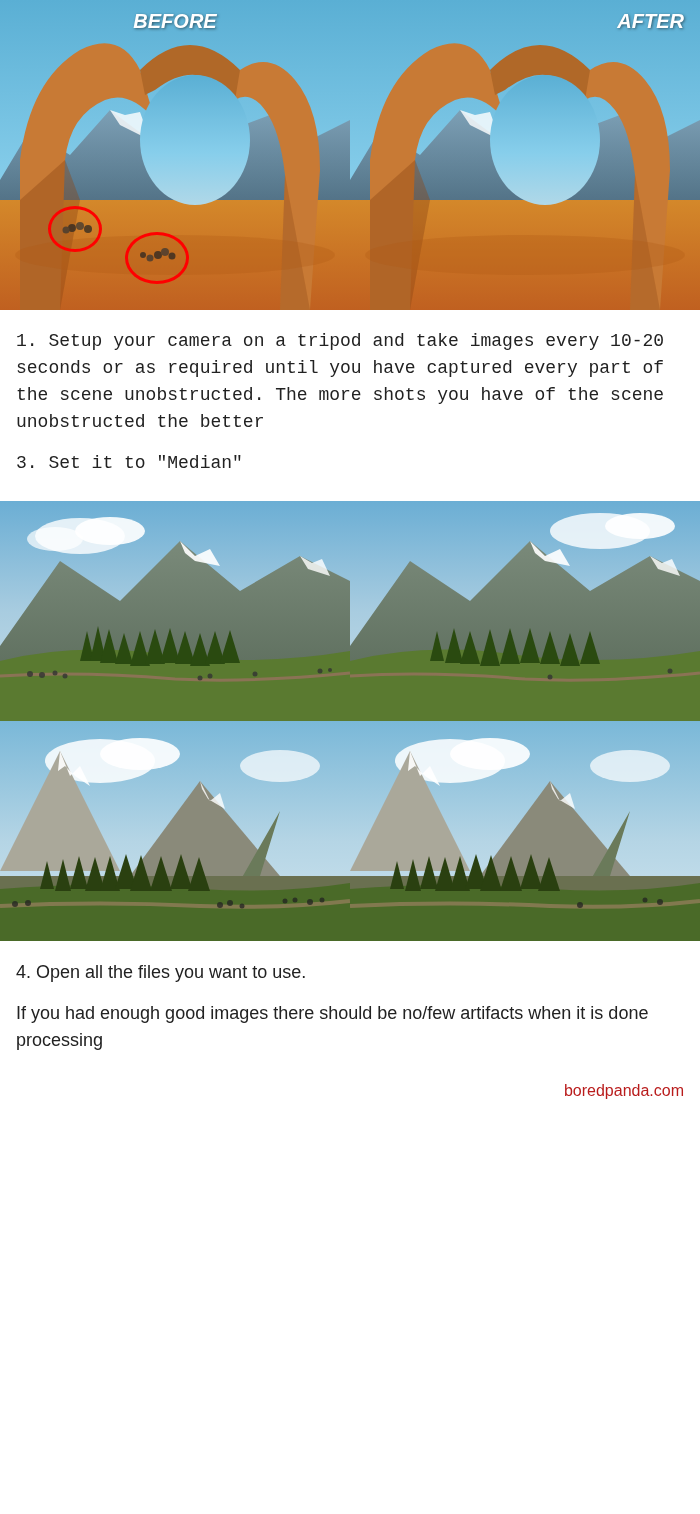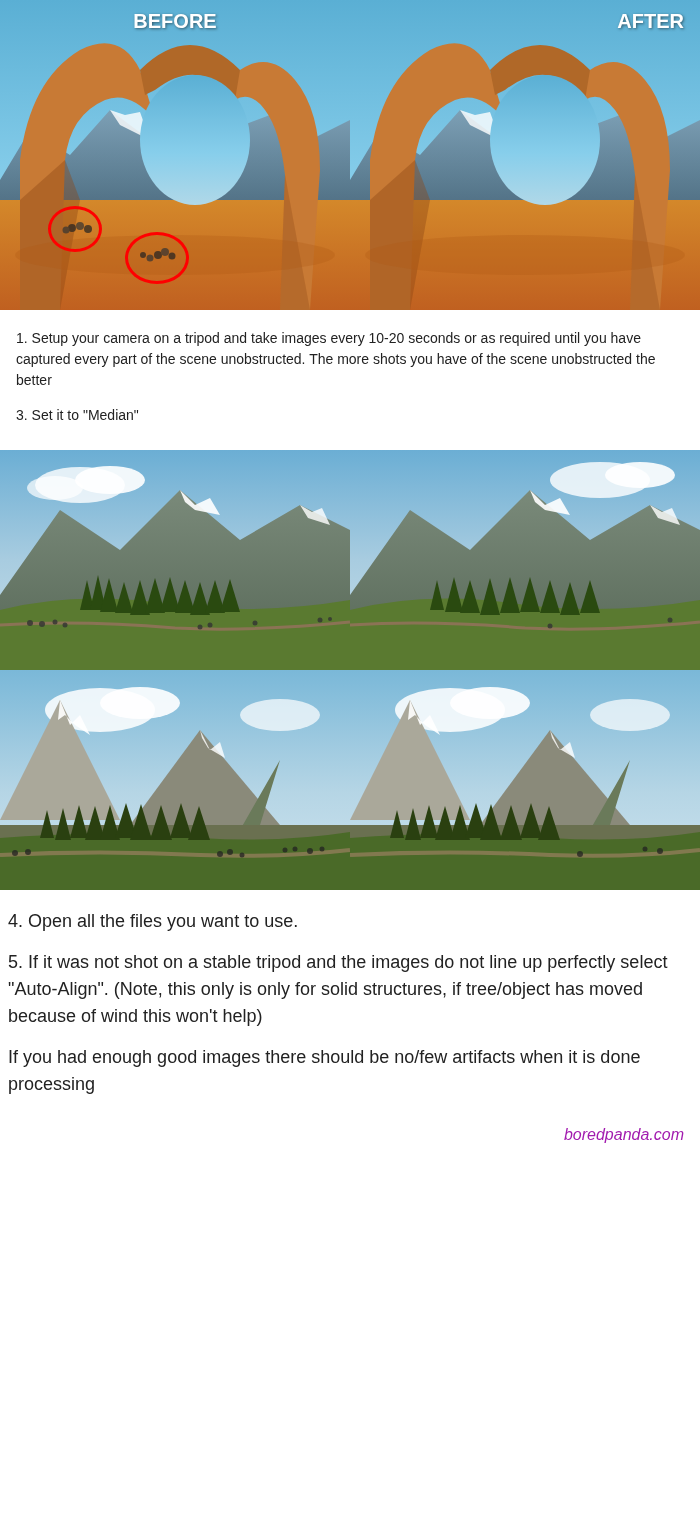--- a/index.html
+++ b/index.html
@@ -7,20 +7,21 @@
       width: 700px;
       background: #ffffff;
       font-family: Arial, Helvetica, sans-serif;
       font-size: 18px;
       color: #222;
     }
 
     .top-images {
       display: flex;
       width: 700px;
+      font-style: italic;
     }
 
     .top-image-wrapper {
       position: relative;
       width: 350px;
       height: 310px;
       overflow: hidden;
       background: #8B7355;
     }
 
@@ -49,52 +50,52 @@
       z-index: 5;
     }
 
     .text-section {
       padding: 18px 16px 10px 16px;
       line-height: 1.5;
     }
 
     .step {
       margin-bottom: 14px;
-      font-size: 14px;
+      font-size: 18px;
       line-height: 1.5;
+      font-family: Liberation Mono, monospace;
     }
 
     .bottom-grid {
       display: grid;
       grid-template-columns: 1fr 1fr;
       grid-template-rows: 1fr 1fr;
       gap: 0;
       width: 700px;
     }
 
     .grid-image {
       width: 350px;
       height: 220px;
       overflow: hidden;
       position: relative;
     }
 
     .bottom-text {
-      padding: 18px 16px 10px 8px;
+      padding: 18px 16px 10px 16px;
     }
 
     .bottom-step {
       margin-bottom: 14px;
       font-size: 18px;
       line-height: 1.5;
     }
 
     .footer-note {
-      font-style: italic;
-      color: #a21caf;
+      color: #b91c1c;
       font-size: 16px;
       text-align: right;
       padding: 4px 16px 16px 16px;
     }
 
     
     svg {
       display: block;
     }
   </style>
@@ -433,19 +434,18 @@
         <circle cx="230" cy="184" r="3"></circle>
         <circle cx="295" cy="179" r="2.5"></circle>
         <circle cx="310" cy="181" r="3"></circle>
       </g>
     </svg>
   </div>
 </div>
 
 <div class="bottom-text">
   <p class="bottom-step">4. Open all the files you want to use.</p>
-  <p class="bottom-step">5. If it was not shot on a stable tripod and the images do not line up perfectly select "Auto-Align". (Note, this only is only for solid structures, if tree/object has moved because of wind this won't help)</p>
   <p class="bottom-step">If you had enough good images there should be no/few artifacts when it is done processing</p>
 </div>
 
 <div class="footer-note">
   <span>boredpanda.com</span>
 </div>
 
 </body></html>

